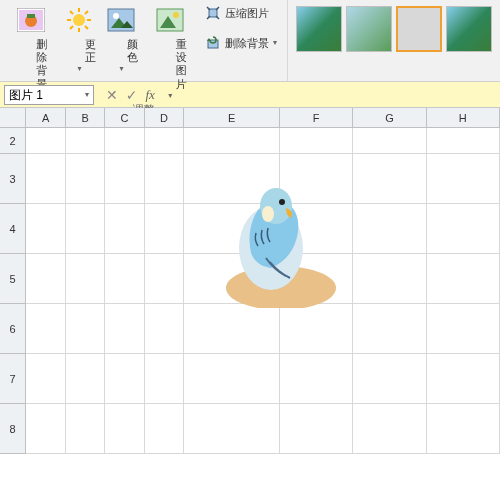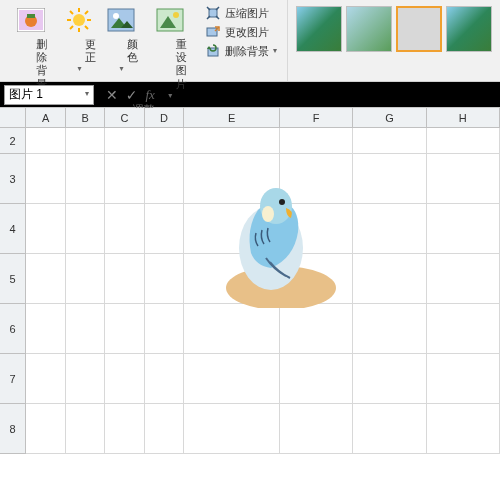--- a/index.html
+++ b/index.html
@@ -7,30 +7,30 @@
   
   .ribbon { background: #f1f1f1; border-bottom: 1px solid #d0d0d0; height: 82px; display: flex; }
   .ribbon-group { display: flex; flex-direction: column; align-items: center; padding: 2px 4px; border-right: 1px solid #d8d8d8; }
   .ribbon-items { display: flex; align-items: flex-start; gap: 2px; }
   .big-btn { display: flex; flex-direction: column; align-items: center; gap: 2px; padding: 2px 6px; cursor: pointer; min-width: 40px; }
   .big-btn .icon-box { width: 32px; height: 32px; display: flex; align-items: center; justify-content: center; }
   .big-btn .lbl { font-size: 11px; color: #333; text-align: center; line-height: 1.2; margin-left: 22px; }
   .dropdown-arrow { font-size: 8px; color: #666; margin-top: -2px; }
   .group-label { font-size: 11px; color: #666; margin-top: auto; padding-bottom: 2px; font-family: Liberation Mono, monospace; }
   
-  .small-stack { display: flex; flex-direction: column; gap: 1px; padding: 2px; }
+  .small-stack { display: flex; flex-direction: column; gap: 12px; padding: 2px; }
   .small-btn { display: flex; align-items: center; gap: 4px; padding: 1px 4px; cursor: pointer; font-size: 11px; color: #333; white-space: nowrap; }
   .small-icon { width: 16px; height: 16px; display: inline-flex; align-items: center; justify-content: center; }
   
   .style-gallery { display: flex; gap: 4px; padding: 4px; align-items: center; }
   .style-thumb { width: 46px; height: 46px; border: 1px solid #c0c0c0; background: linear-gradient(135deg, #87ceeb 0%, #2d8659 50%, #3a7d3a 100%); cursor: pointer; }
   .style-thumb.selected { border: 2px solid #f0a030; background: #d8d8d8; }
   .style-thumb.sel2 { background: linear-gradient(135deg, #b0d8e8 0%, #5a9d5a 100%); }
   
-  .namebox-bar { display: flex; align-items: center; background: #000000; border-bottom: 1px solid #c8c8c8; height: 26px; }
+  .namebox-bar { display: flex; background: #fef9c3; border-bottom: 1px solid #c8c8c8; height: 26px; }
   .namebox { display: flex; align-items: center; border: 1px solid #a0a0a0; background: #fff; height: 20px; margin: 3px 4px; padding: 0 4px; width: 90px; justify-content: space-between; }
   .namebox input { border: none; outline: none; width: 60px; font-size: 12px; }
   .fx-controls { display: flex; align-items: center; gap: 8px; padding: 0 8px; }
   .fx-btn { color: #888; cursor: pointer; font-size: 14px; }
   .fx-label { font-style: italic; font-family: "Times New Roman", serif; color: #666; font-size: 13px; }
   
   .grid-area { position: relative; background: #fff; }
   .grid-header-row { display: flex; height: 20px; background: #eef1f3; border-bottom: 1px solid #c0c0c0; }
   .corner-cell { width: 28px; border-right: 1px solid #c0c0c0; background: #eef1f3; }
   .col-header { border-right: 1px solid #c0c0c0; display: flex; align-items: center; justify-content: center; font-size: 11px; color: #333; background: #eef1f3; }
@@ -105,30 +105,20 @@
               <svg width="14" height="14" viewBox="0 0 14 14">
                 <rect x="3" y="3" width="8" height="8" fill="#a8c8e8" stroke="#4a6a8a"></rect>
                 <path d="M1,1 L4,4 M13,1 L10,4 M1,13 L4,10 M13,13 L10,10" stroke="#3a5a7a" stroke-width="1.5"></path>
               </svg>
             </span>
           <span>压缩图片</span>
         </div>
         <div class="small-btn">
           <span class="small-icon">
               <svg width="14" height="14" viewBox="0 0 14 14">
-                <rect x="1" y="3" width="10" height="8" fill="#a8c8e8" stroke="#4a6a8a"></rect>
-                <path d="M9,2 L13,2 L13,6" stroke="#d08030" stroke-width="1.5" fill="none"></path>
-                <path d="M13,2 L9,6" stroke="#d08030" stroke-width="1.5"></path>
-              </svg>
-            </span>
-          <span>更改图片</span>
-        </div>
-        <div class="small-btn">
-          <span class="small-icon">
-              <svg width="14" height="14" viewBox="0 0 14 14">
                 <rect x="2" y="4" width="10" height="8" fill="#a8c8e8" stroke="#4a6a8a"></rect>
                 <path d="M7,1 A3,3 0 1 1 4,4" stroke="#3a7a3a" stroke-width="1.5" fill="none"></path>
                 <polygon points="3,2 5,5 1,5" fill="#3a7a3a"></polygon>
               </svg>
             </span>
           <span>删除背景</span>
           <span class="dropdown-arrow">▾</span>
         </div>
       </div>
     </div>

